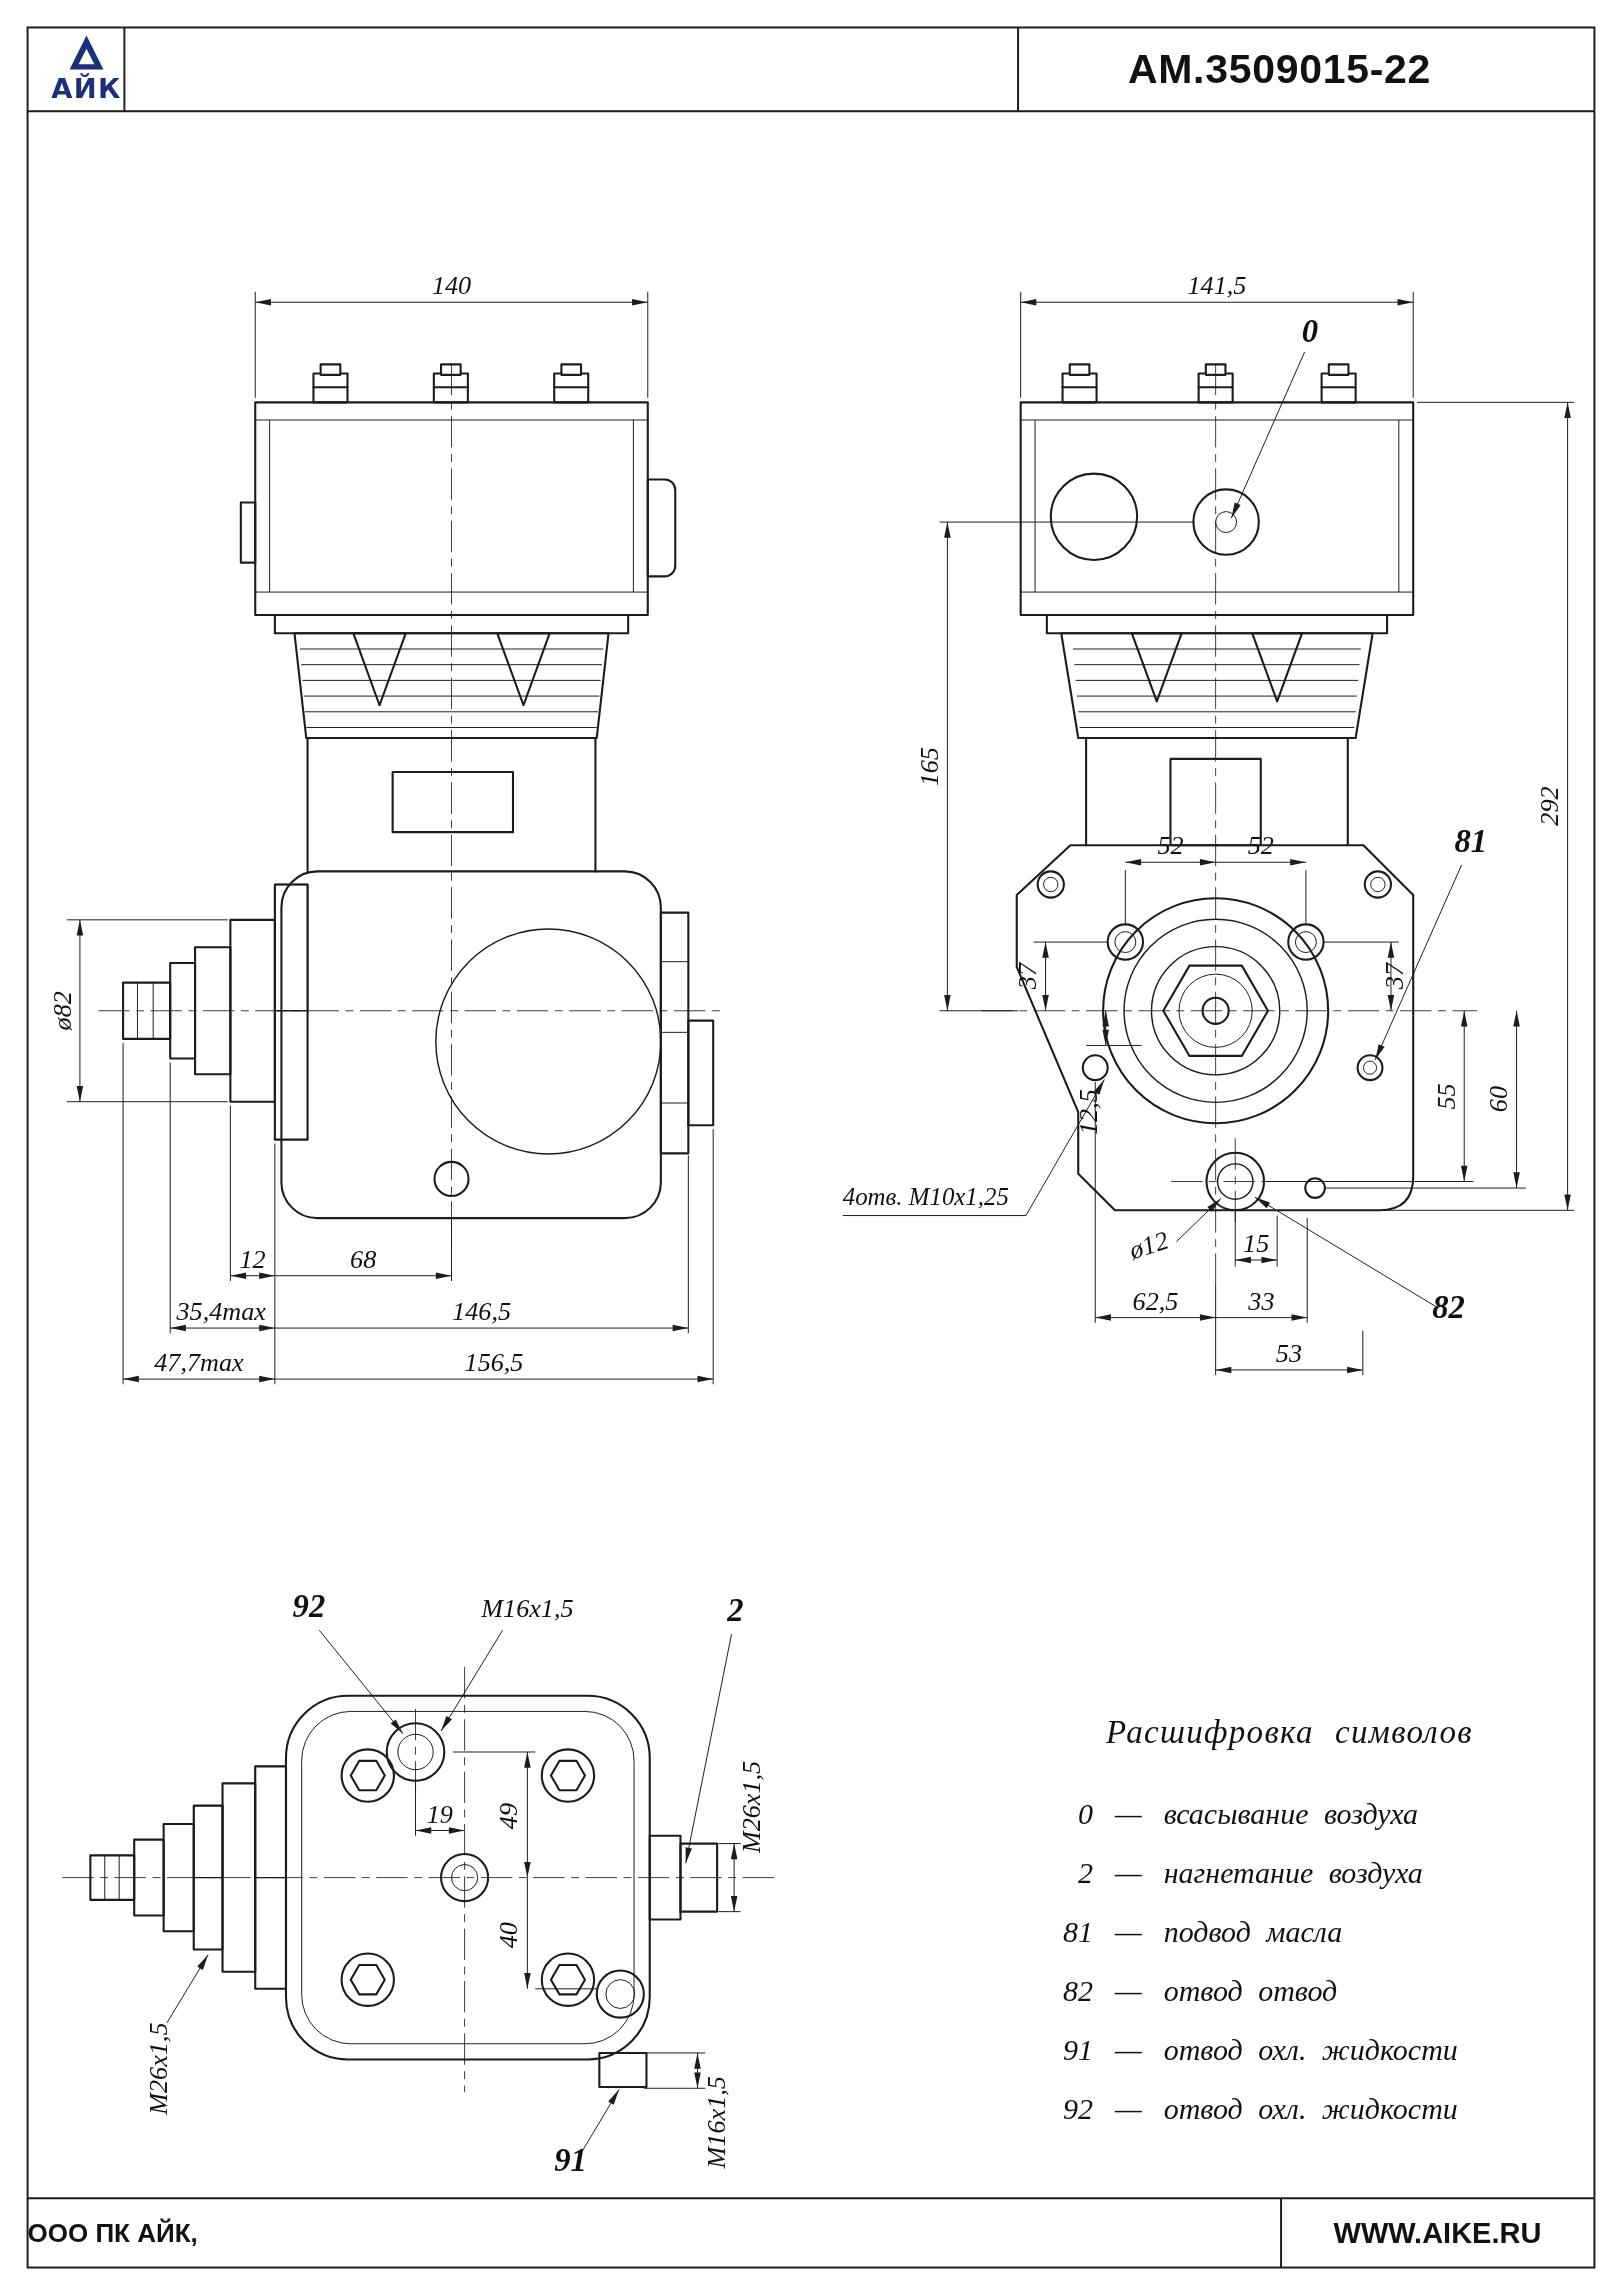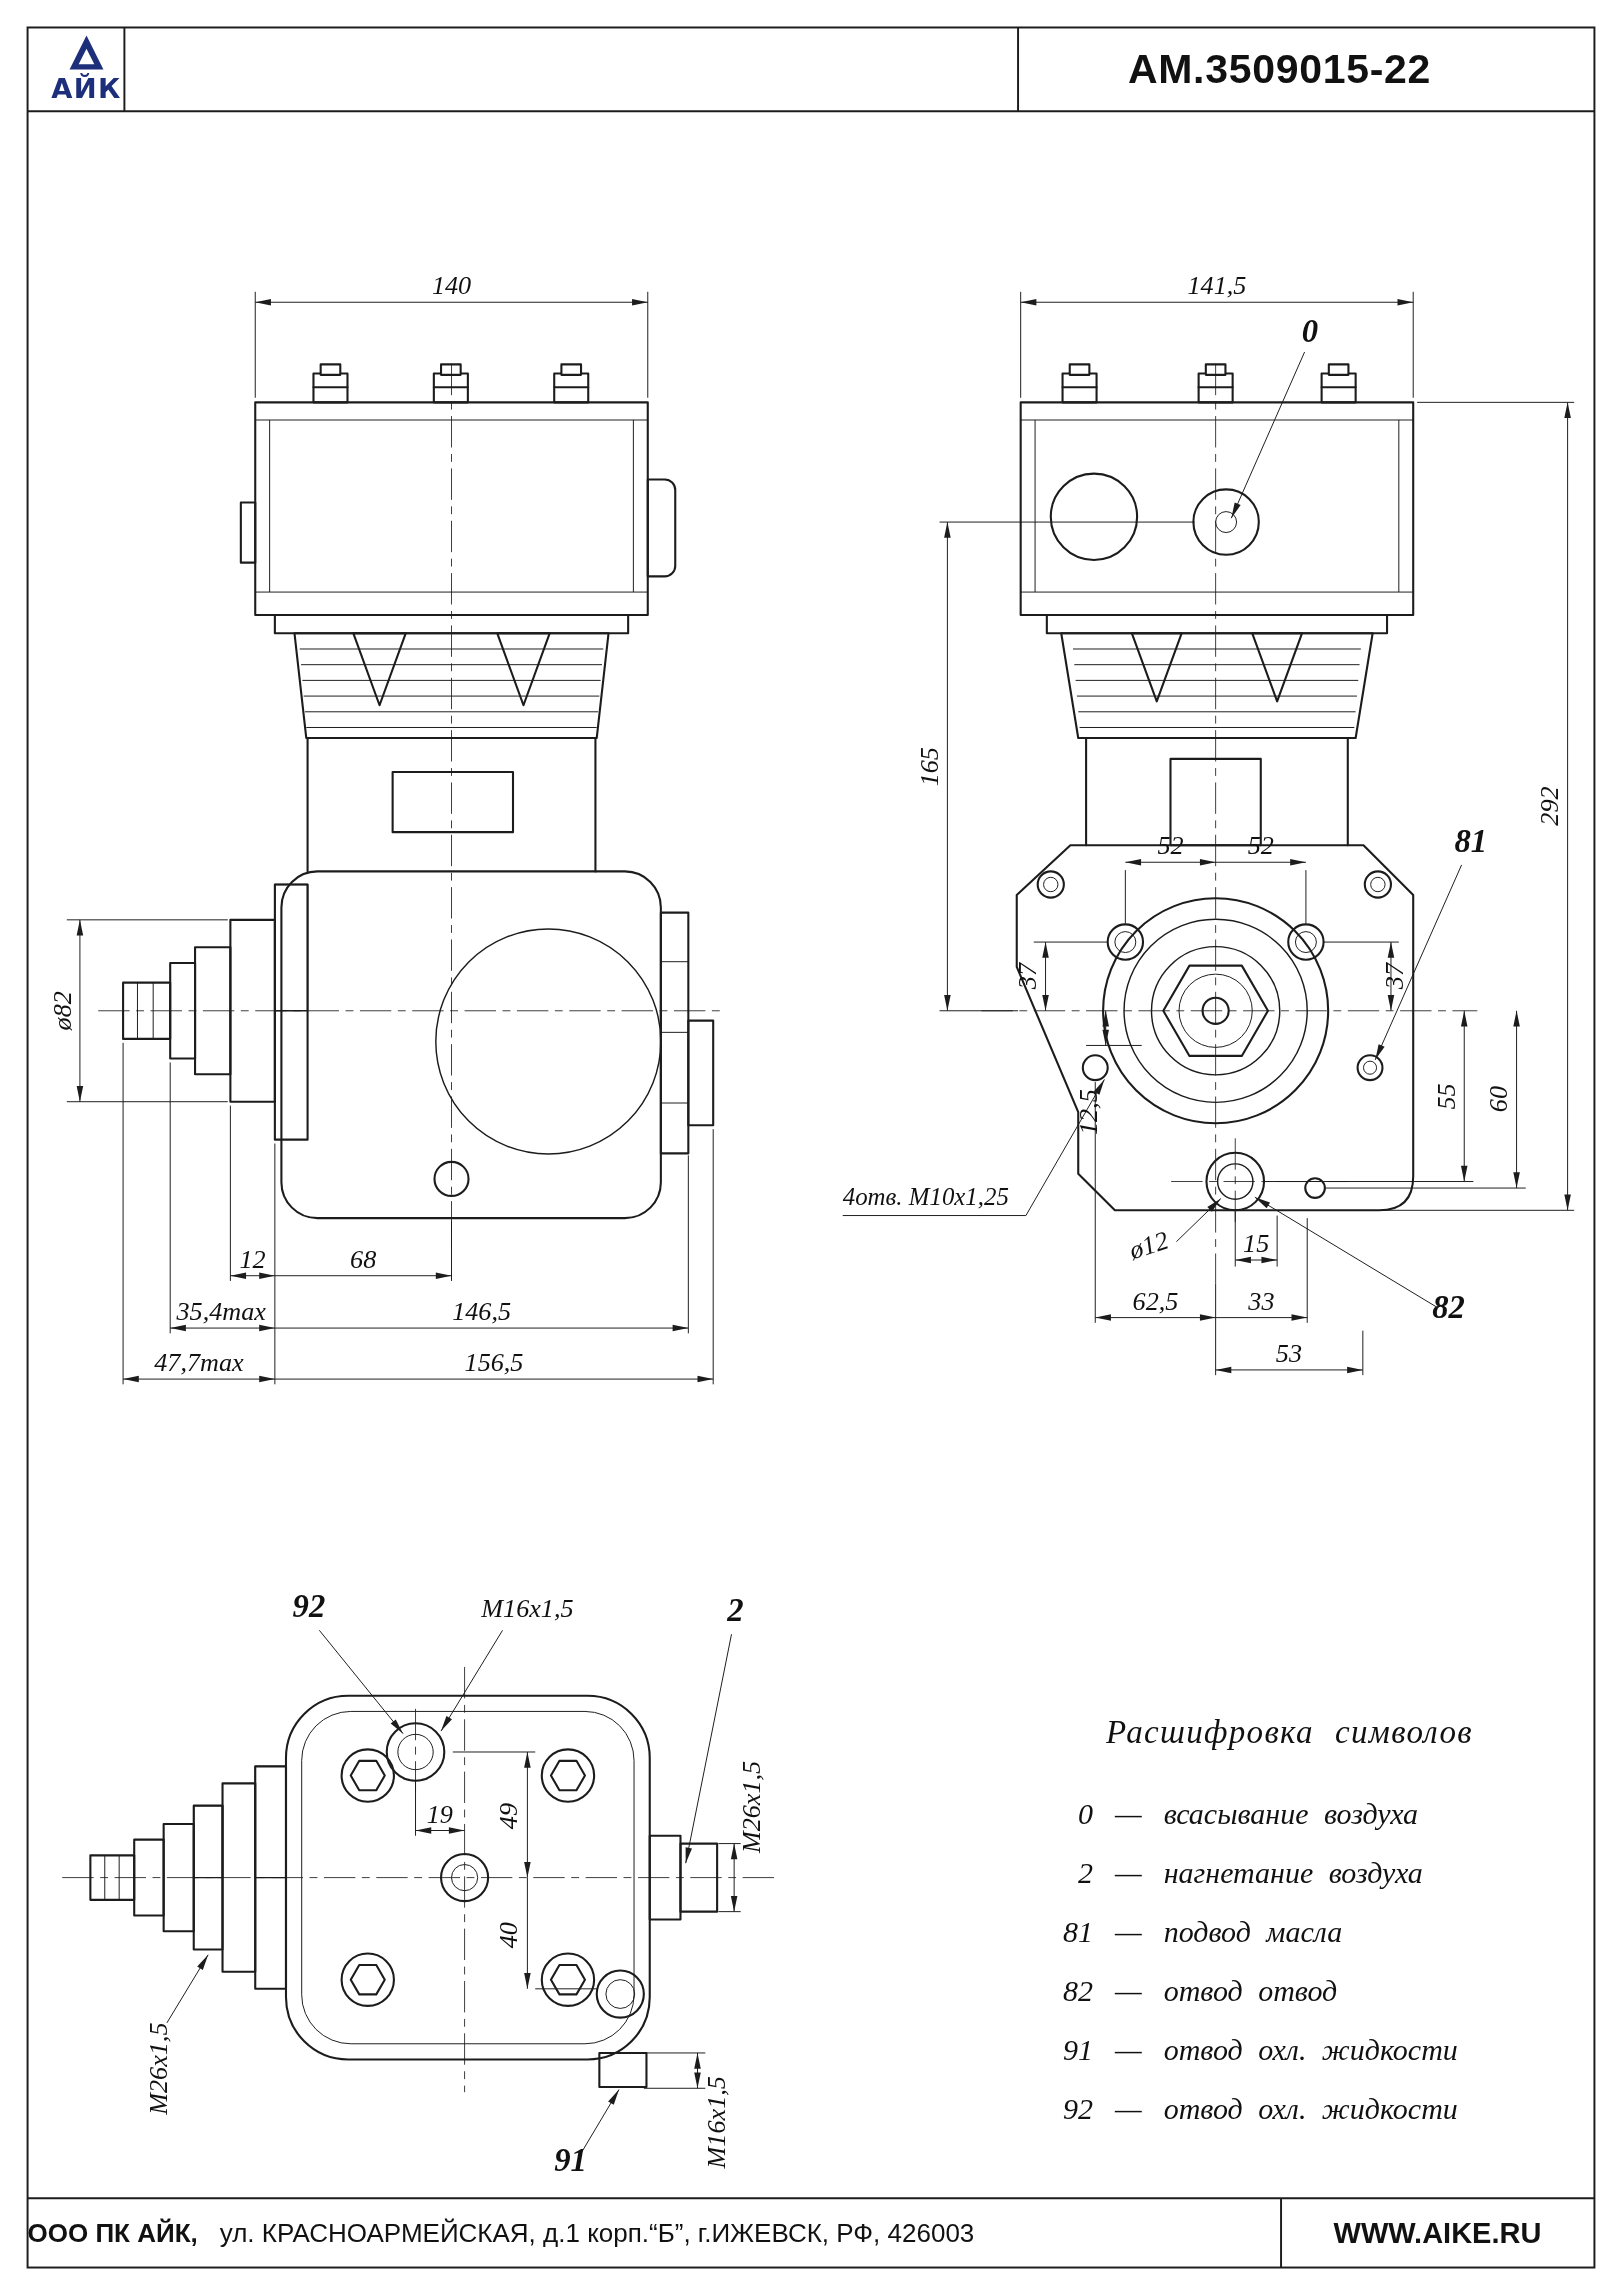--- a/index.html
+++ b/index.html
@@ -13,21 +13,21 @@
   .th{fill:none;stroke:#1c1c1c;stroke-width:1.5;}
   .cl{fill:none;stroke:#1c1c1c;stroke-width:1.3;stroke-dasharray:48 10 12 10;}
   .dl{fill:none;stroke:#1c1c1c;stroke-width:1.5;}
   text.t {font:italic 400 40px "Liberation Serif",serif;fill:#111;text-anchor:middle;}
   text.tn{font:italic 400 38px "Liberation Serif",serif;fill:#111;text-anchor:start;}
   text.tb{font:italic 700 50px "Liberation Serif",serif;fill:#111;text-anchor:middle;}
   
   .logo-box{left:27.5px;top:27.5px;width:117px;height:84px;display:flex;align-items:center;justify-content:center;}
   .doc-box{left:1018px;top:27.5px;width:523px;height:84px;display:flex;align-items:center;justify-content:center;
            font-family:"Liberation Sans",sans-serif;font-weight:700;font-size:41px;letter-spacing:0.7px;}
-  .foot-left{left:27.5px;top:2199px;width:1254px;height:69px;display:flex;align-items:center;justify-content:flex-start;
+  .foot-left{left:27.5px;top:2199px;width:1254px;height:69px;display:flex;align-items:center;justify-content:space-between;
            font-family:"Liberation Sans",sans-serif;font-size:26px;gap:22px;white-space:nowrap;}
   .foot-left .co{font-weight:700;}
   .foot-left .ad{font-weight:400;}
   .foot-right{left:1281px;top:2199px;width:313px;height:69px;display:flex;align-items:center;justify-content:center;
            font-family:"Liberation Sans",sans-serif;font-weight:700;font-size:29px;}
   .legend{left:1021px;top:1714px;width:537px;font-style:italic;}
   .legend-title{text-align:center;font-size:33px;letter-spacing:1.3px;word-spacing:11.8px;margin-bottom:46px;}
   .lrow{display:flex;align-items:baseline;height:59px;font-size:30px;word-spacing:7.9px;padding-left:26px;}
   .lsym{display:inline-block;width:46px;text-align:right;}
   .ldash{display:inline-block;margin:0 22px;}
@@ -370,20 +370,19 @@
     </div>
     <div class="lrow">
       <span class="lsym">92</span>
         <span class="ldash">—</span>
         <span class="ldesc">отвод охл. жидкости</span>
     </div>
   </div>
 
   <div class="abs foot-left">
     <span class="co">ООО ПК АЙК,</span>
-    <span class="ad">ул. КРАСНОАРМЕЙСКАЯ, д.1 корп.“Б”, г.ИЖЕВСК, РФ, 426003</span>
   </div>
   <div class="abs foot-right">
     <span>WWW.AIKE.RU</span>
   </div>
 
 </div>
 
 
 </body></html>

